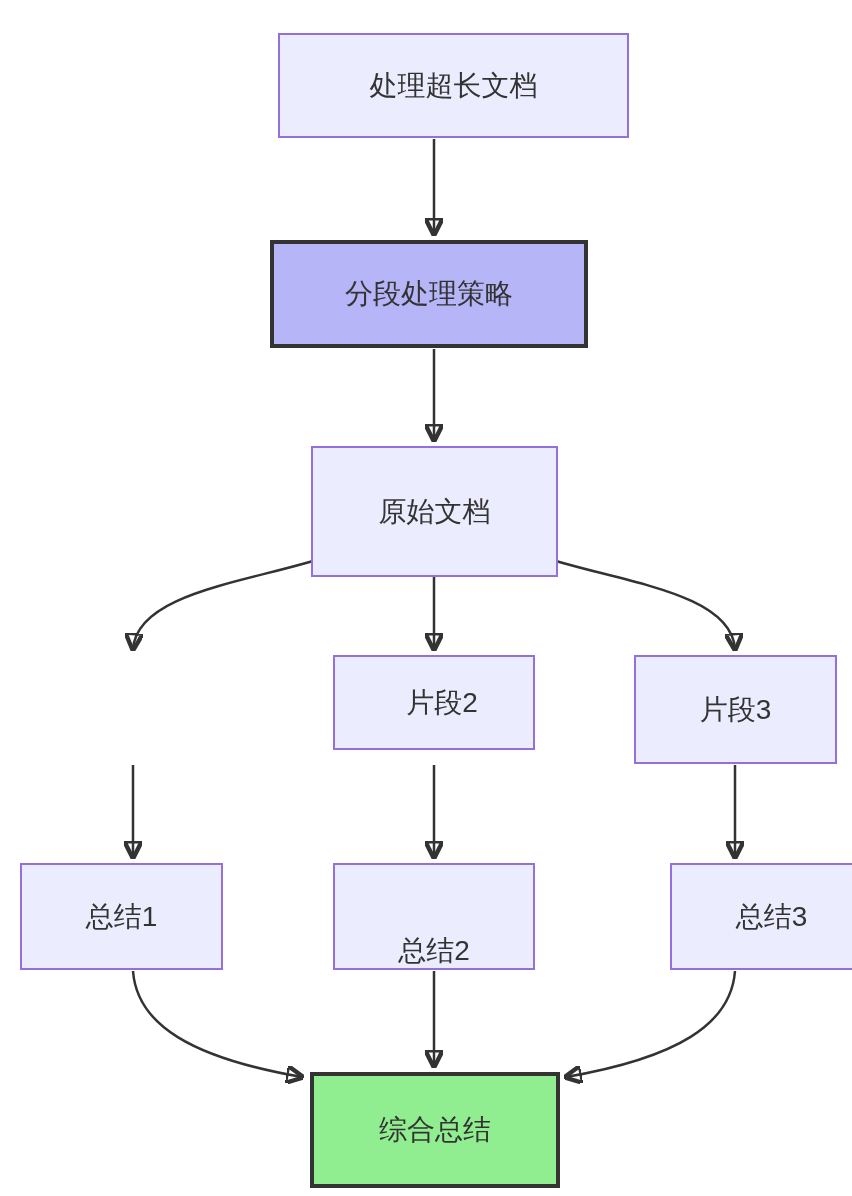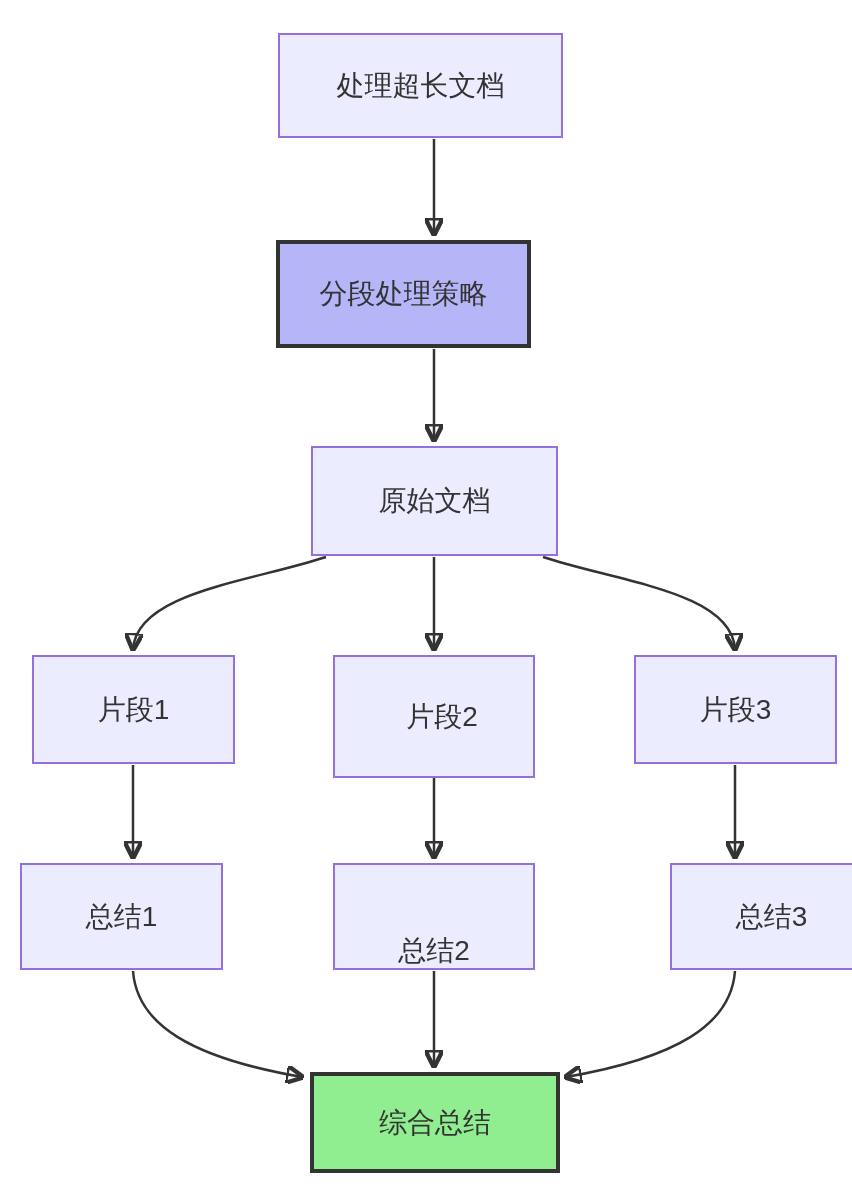--- a/index.html
+++ b/index.html
@@ -43,30 +43,30 @@
   }
   .node.highlight-purple {
     background: #b5b5f7;
     border: 4px solid #333333;
   }
   .node.highlight-green {
     background: #90EE90;
     border: 4px solid #333333;
   }
   
-  #node-A { left: 278px; top: 33px;   width: 285px; height: 105px; }
-  #node-B { left: 276px; top: 240px;  width: 255px; height: 108px; }
-  #node-C { left: 311px; top: 446px;  width: 247px; height: 110px; }
+  #node-A { left: 278px; top: 33px;   width: 351px; height: 105px; }
+  #node-B { left: 270px; top: 240px;  width: 318px; height: 108px; }
+  #node-C { left: 311px; top: 446px;  width: 247px; height: 131px; }
   #node-D { left: 32px;  top: 655px;  width: 203px; height: 109px; }
-  #node-E { left: 333px; top: 655px;  width: 202px; height: 123px; padding-left: 16px; }
+  #node-E { left: 333px; top: 655px;  width: 202px; height: 95px; padding-left: 16px; }
   #node-F { left: 634px; top: 655px;  width: 203px; height: 109px; }
   #node-G { left: 20px;  top: 863px;  width: 203px; height: 107px; }
   #node-H { left: 333px; top: 863px;  width: 202px; height: 107px; align-items: flex-end; }
   #node-I { left: 670px; top: 863px;  width: 203px; height: 107px; }
-  #node-J { left: 310px; top: 1072px; width: 250px; height: 101px; }
+  #node-J { left: 310px; top: 1072px; width: 250px; height: 116px; }
 </style>
 </head>
 <body>
 
 <div class="canvas">
 
   <svg class="edges-layer" width="852" height="1196" viewBox="0 0 852 1196" xmlns="http://www.w3.org/2000/svg">
     <defs>
       <marker id="arrowhead" viewBox="0 0 10 10" refX="9" refY="5" markerWidth="7" markerHeight="7" orient="auto-start-reverse" markerUnits="strokeWidth">
         <path d="M 0 0 L 10 5 L 0 10 z" fill="#333333"></path>
@@ -87,23 +87,20 @@
 
   <div id="node-A" class="node">
     <span>处理超长文档</span>
   </div>
   <div id="node-B" class="node highlight-purple">
     <span>分段处理策略</span>
   </div>
   <div id="node-C" class="node">
     <span>原始文档</span>
   </div>
-  <div id="node-D" class="node">
-    <span>片段1</span>
-  </div>
   <div id="node-E" class="node">
     <span>片段2</span>
   </div>
   <div id="node-F" class="node">
     <span>片段3</span>
   </div>
   <div id="node-G" class="node">
     <span>总结1</span>
   </div>
   <div id="node-H" class="node">

